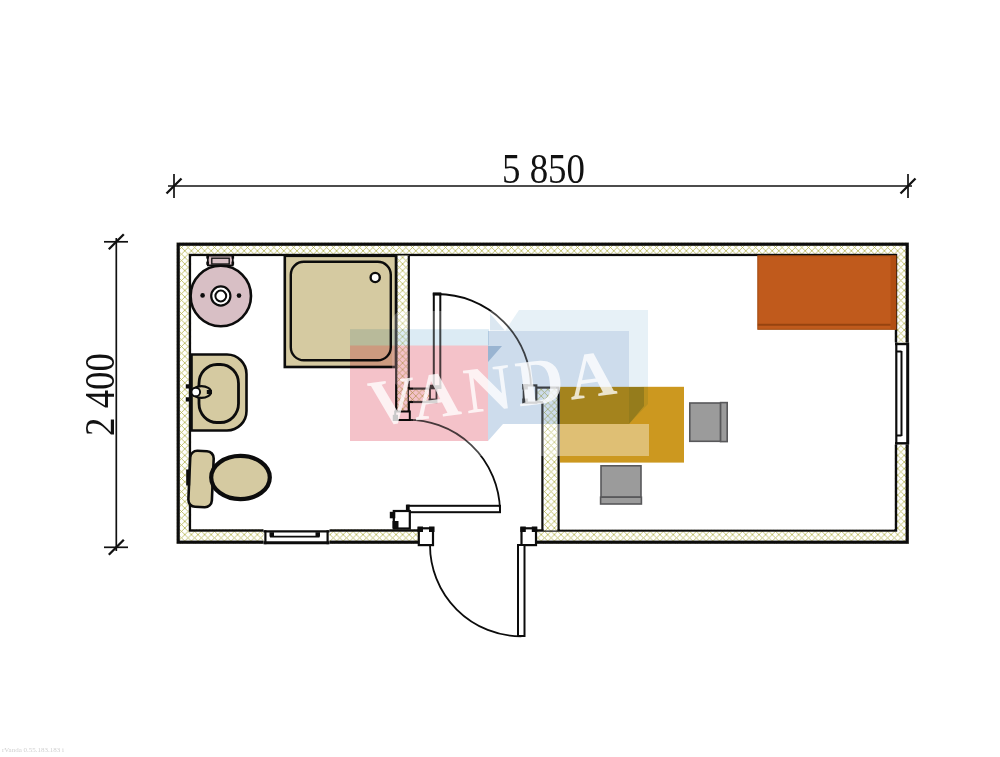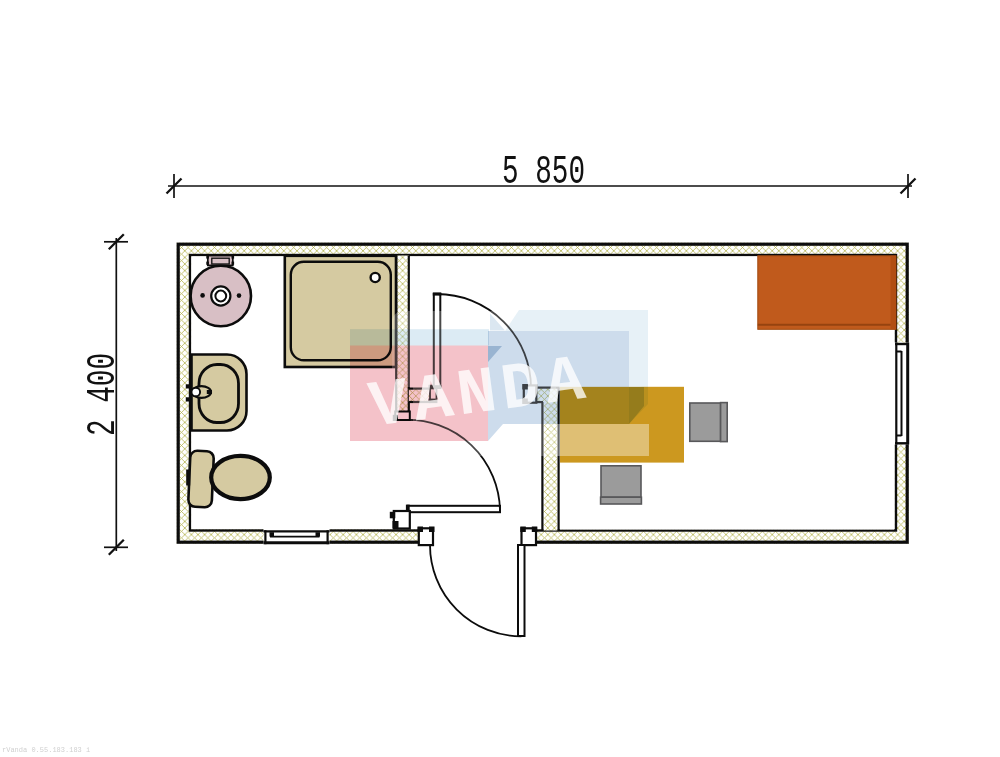--- a/index.html
+++ b/index.html
@@ -1,17 +1,17 @@
 <!DOCTYPE html>
 <html><head>
 <meta charset="utf-8">
 <style>
 html,body{margin:0;padding:0;background:#ffffff;}
 #page{position:relative;width:1000px;height:757px;background:#fff;overflow:hidden;
-font-family:Liberation Mono, monospace;}
+font-family:Liberation Serif, serif;}
 svg{display:block;}
 </style>
 </head>
 <body>
 <div id="page">
 <svg width="1000" height="757" viewBox="0 0 1000 757">
 <defs>
 <pattern id="hatch" width="6.6" height="6.6" patternUnits="userSpaceOnUse">
 <rect width="6.6" height="6.6" fill="#ffffff"></rect>
 <path d="M0,0 L6.6,6.6 M6.6,0 L0,6.6" stroke="#b8b657" stroke-width="0.82" fill="none"></path>

